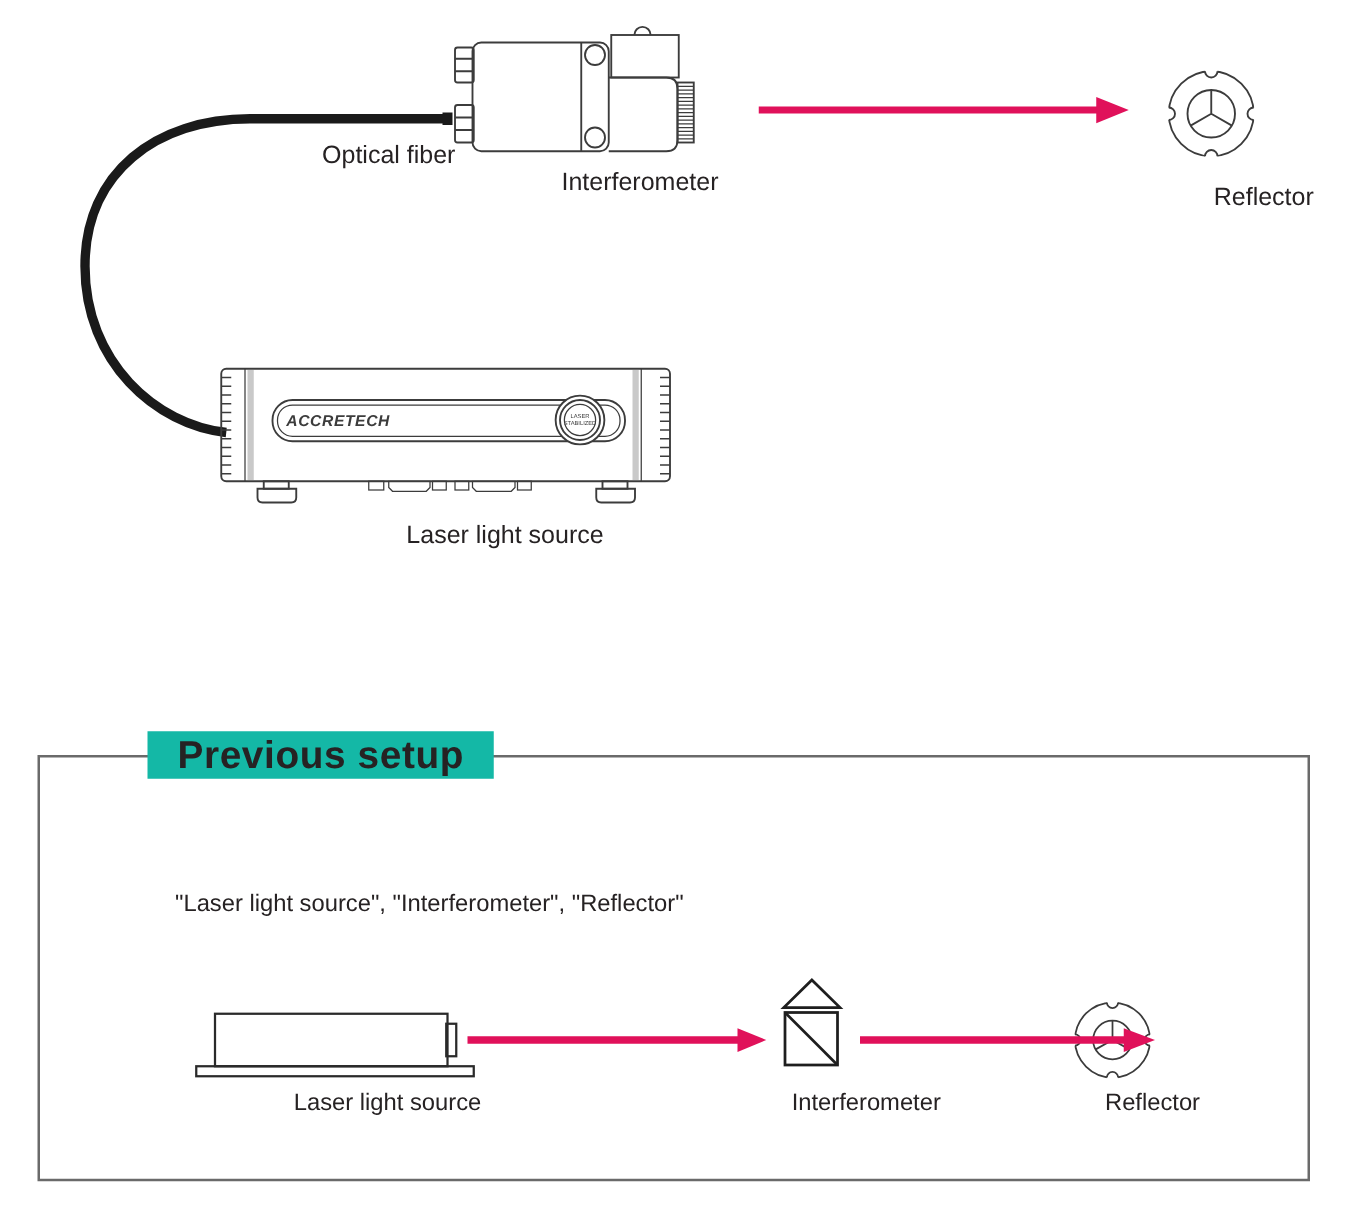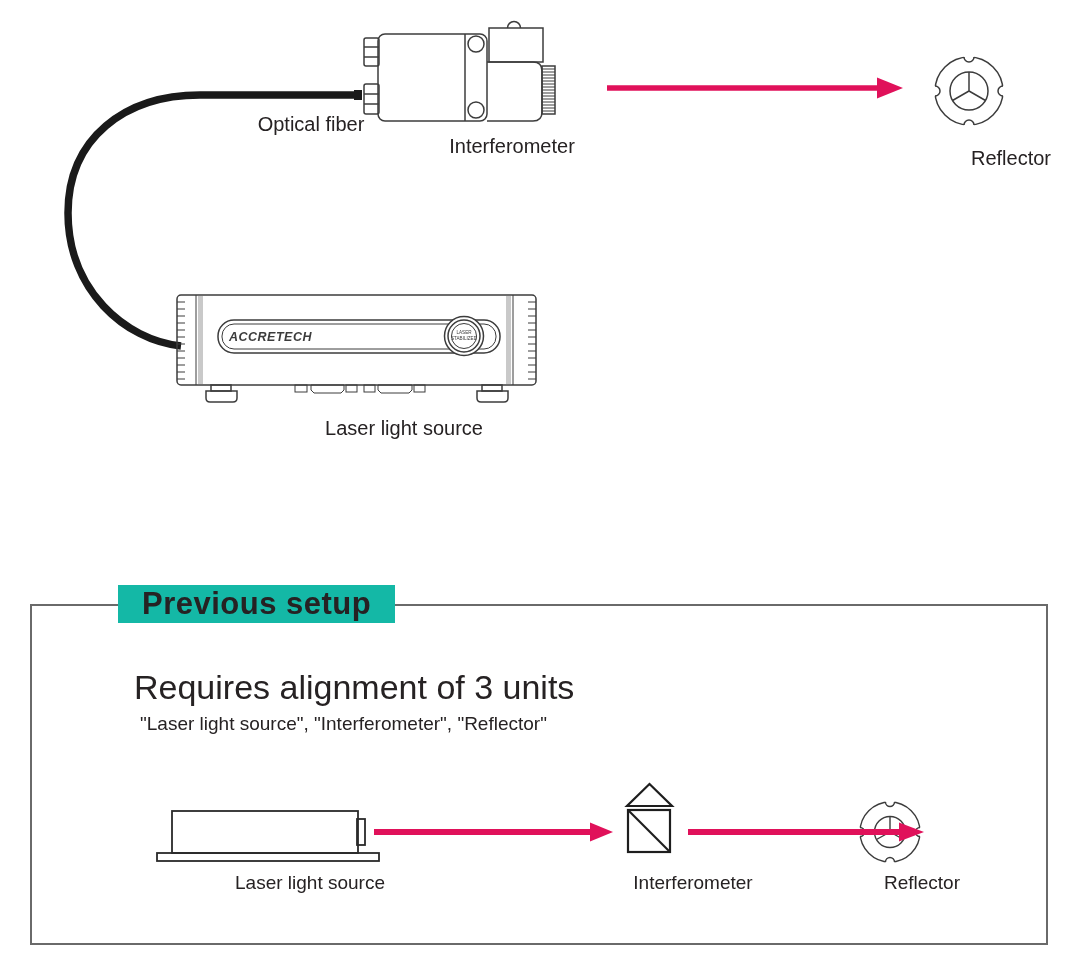--- a/index.html
+++ b/index.html
@@ -176,21 +176,20 @@
     </g>
   </svg>
 
   <div class="textlayer">
     <div class="label lbl-20 center" style="left:269px;top:112px;">Optical fiber</div>
     <div class="label lbl-20 center" style="left:470px;top:134px;">Interferometer</div>
     <div class="label lbl-20 center" style="left:969px;top:146px;">Reflector</div>
     <div class="label lbl-20 center" style="left:362px;top:416px;">Laser light source</div>
 
     <div class="prev-title">Previous setup</div>
-    <div class="prev-heading">Requires alignment of 3 units</div>
     <div class="prev-subheading">"Laser light source", "Interferometer", "Reflector"</div>
 
     <div class="label lbl-19 center" style="left:268px;top:871px;">Laser light source</div>
     <div class="label lbl-19 center" style="left:651px;top:871px;">Interferometer</div>
     <div class="label lbl-19 center" style="left:880px;top:871px;">Reflector</div>
   </div>
 
 </div>
 
 </body></html>

